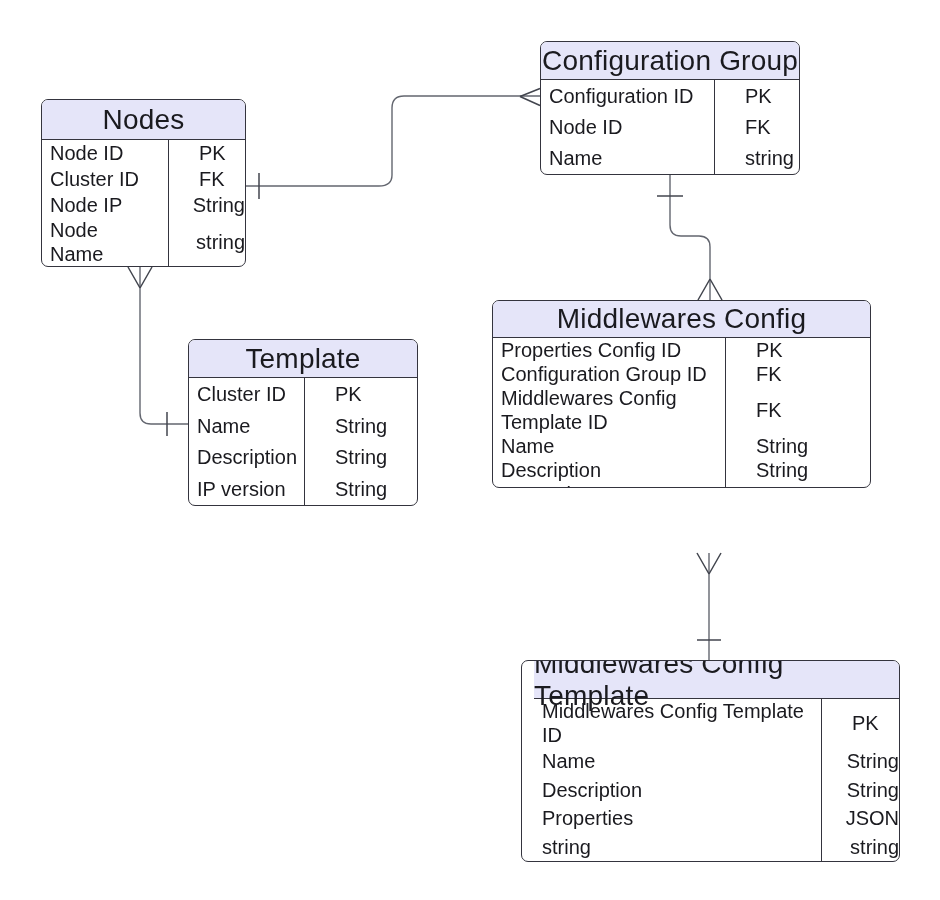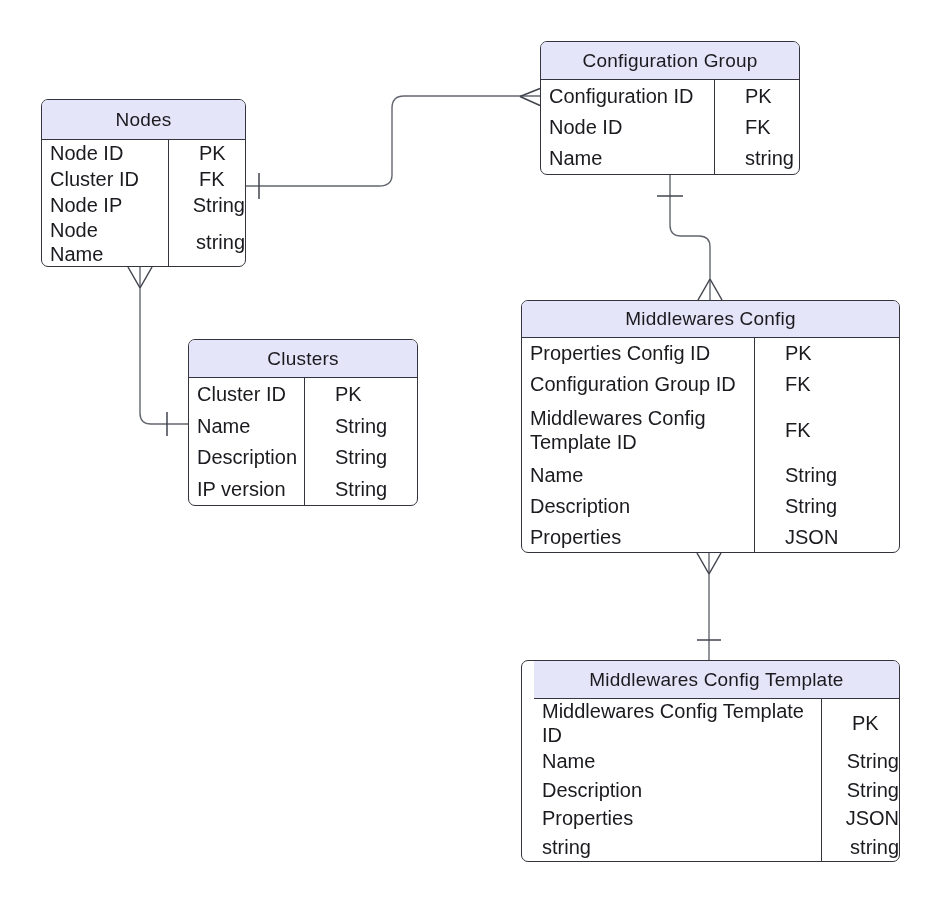--- a/index.html
+++ b/index.html
@@ -39,21 +39,21 @@
     overflow: hidden;
   }
   .etable .hdr {
     flex: 0 0 auto;
     height: var(--hdr);
     background: var(--header-fill);
     border-bottom: 1px solid var(--table-border);
     display: flex;
     align-items: center;
     justify-content: center;
-    font-size: 19px;
+    font-size: 28px;
     letter-spacing: 0.2px;
   }
   .etable .body {
     position: relative;
     flex: 1 1 auto;
     display: flex;
     flex-direction: column;
   }
   .etable .divider {
     position: absolute;
@@ -77,21 +77,21 @@
     padding-right: 12px;
   }
   .etable .ctype {
     flex: 1;
     padding-left: 9px;
   }
 
   #t-nodes      { left: 41px;  top: 99px;  width: 205px; height: 168px; --hdr: 40px; --col: 126px; }
   #t-cfggroup   { left: 540px; top: 41px;  width: 260px; height: 134px; --hdr: 38px; --col: 173px; }
   #t-clusters   { left: 188px; top: 339px; width: 230px; height: 167px; --hdr: 38px; --col: 115px; }
-  #t-mwconfig   { left: 521px; top: 300px; width: 379px; height: 253px; --hdr: 37px; --col: 232px; }
+  #t-mwconfig   { left: 492px; top: 300px; width: 379px; height: 188px; --hdr: 37px; --col: 232px; }
   #t-mwtemplate { left: 521px; top: 660px; width: 379px; height: 202px; padding-left: 12px; --hdr: 38px; --col: 287px; }
 </style>
 </head>
 <body>
 
 <div class="canvas">
 
   <svg class="edges" viewBox="0 0 940 900" xmlns="http://www.w3.org/2000/svg">
 
     <g>
@@ -155,21 +155,21 @@
         <span class="ctype">FK</span>
       </div>
       <div class="row">
         <span class="cname">Name</span>
         <span class="ctype">string</span>
       </div>
     </div>
   </div>
 
   <div class="etable" id="t-clusters">
-    <div class="hdr">Clusters</div>
+    <div class="hdr">Template</div>
     <div class="body">
       <div class="divider"></div>
       <div class="row">
         <span class="cname">Cluster ID</span>
         <span class="ctype">PK</span>
       </div>
       <div class="row">
         <span class="cname">Name</span>
         <span class="ctype">String</span>
       </div>

